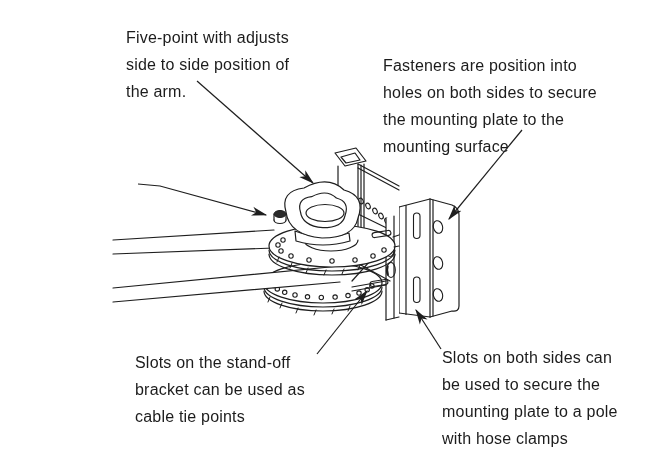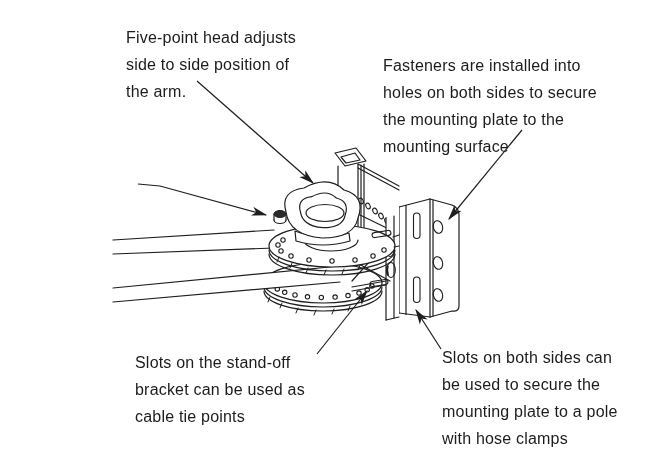--- a/index.html
+++ b/index.html
@@ -173,27 +173,27 @@
     <g>
       <path class="leader" d="M197,81 L313,183" marker-end="url(#ah)"></path>
       <path class="leader" d="M138,184 L160,186 L266,215" marker-end="url(#ah)"></path>
       <path class="leader" d="M522,130 L449,219" marker-end="url(#ah)"></path>
       <path class="leader" d="M317,354 L367,291" marker-end="url(#ah)"></path>
       <path class="leader" d="M441,349 L416,310" marker-end="url(#ah)"></path>
     </g>
   </svg>
 
   <div class="note" style="left:126px;top:24px">
-    <div>Five-point head adjusts</div>
+    <div>Five-point with adjusts</div>
     <div>side to side position of</div>
     <div>the arm.</div>
   </div>
 
   <div class="note" style="left:383px;top:52px">
-    <div>Fasteners are installed into</div>
+    <div>Fasteners are position into</div>
     <div>holes on both sides to secure</div>
     <div>the mounting plate to the</div>
     <div>mounting surface</div>
   </div>
 
 
   <div class="note" style="left:135px;top:349px">
     <div>Slots on the stand-off</div>
     <div>bracket can be used as</div>
     <div>cable tie points</div>

